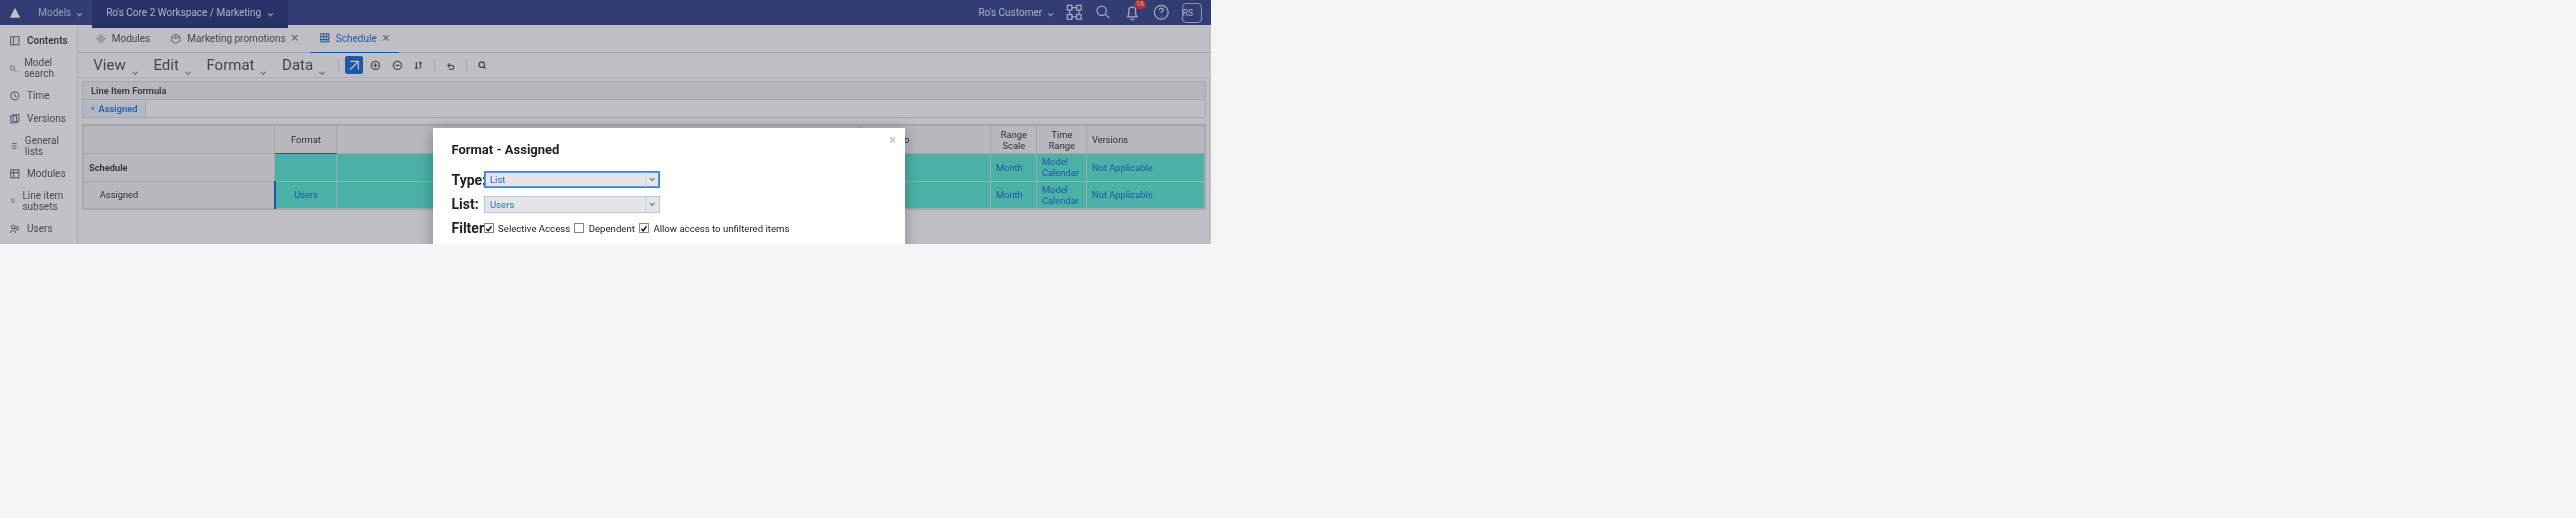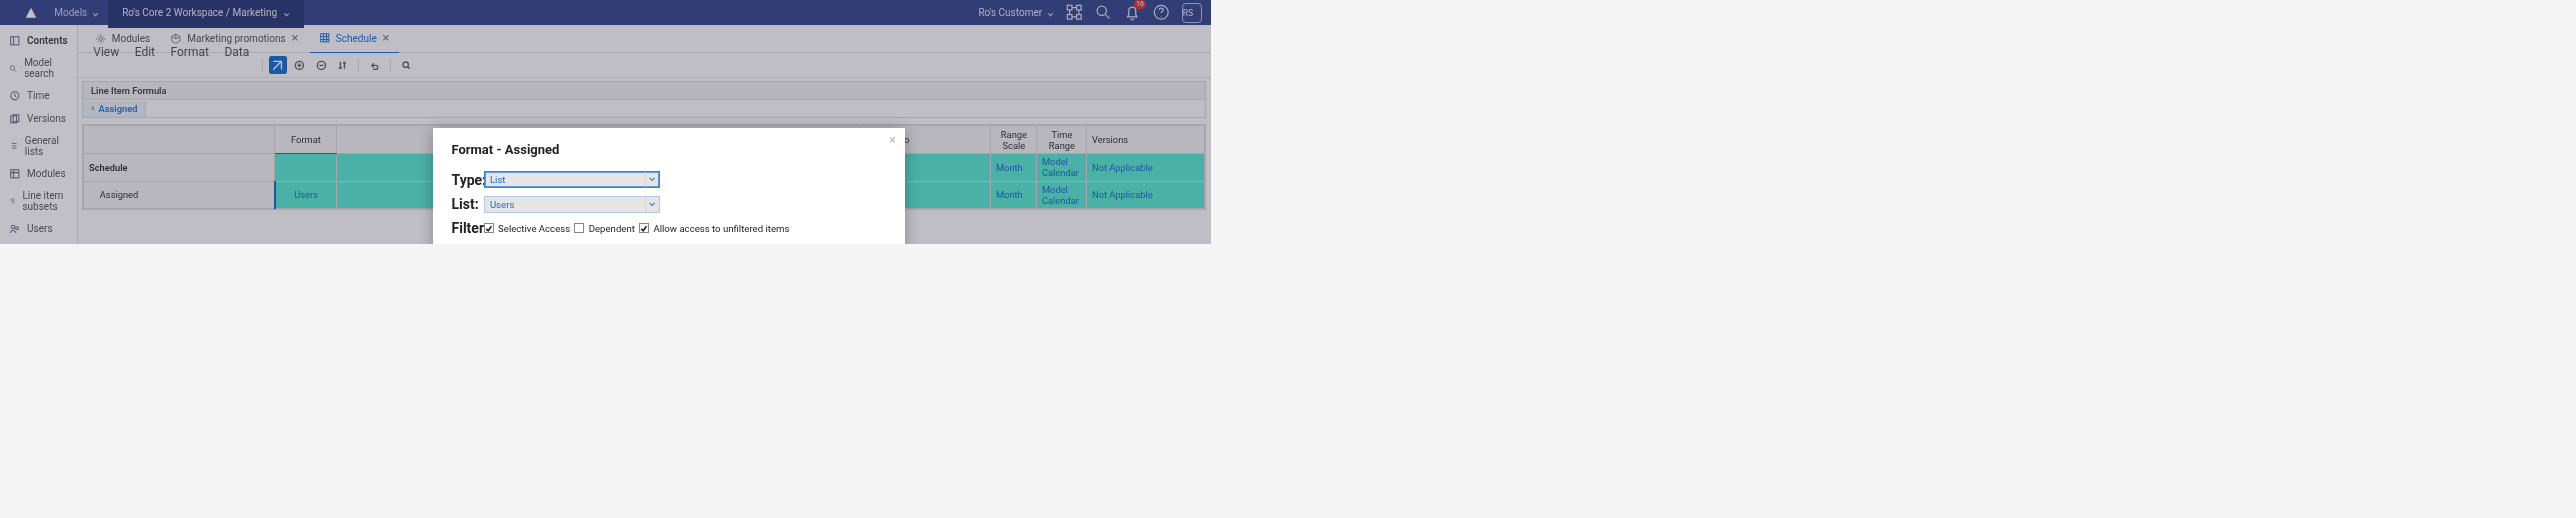--- a/index.html
+++ b/index.html
@@ -2,21 +2,21 @@
 <html style="font-size:12.3px"><head>
 <meta charset="utf-8">
 <style>
   * { box-sizing: border-box; margin: 0; padding: 0; }
   body { font-family: -apple-system, "Segoe UI", Roboto, Arial, sans-serif; font-size: 10px; color: #333; background: #f5f5f5; overflow: hidden; width: 1211px; height: 244px; position: relative; }
 
   
   .dim-overlay { position: absolute; inset: 0; background: rgba(30,30,50,0.28); z-index: 50; pointer-events: none; }
 
   
-  .topnav { height: 25px; background: #3b4a8f; display: flex; align-items: center; color: #d5dbf0; position: relative; padding-left: 16px; }
+  .topnav { height: 25px; background: #3b4a8f; display: flex; align-items: center; color: #d5dbf0; position: relative; }
   .topnav .logo { width: 29px; height: 25px; display:flex; align-items:center; justify-content:center; }
   .topnav .logo svg { width:14px; height:14px; fill:#fff; }
   .topnav .models-btn { padding: 0 9.3px; height:25px; display:flex; align-items:center; gap:4.6px; font-size:10px; color:#c9d1ec; }
   .topnav .workspace { background:#2d3b7a; height:31px; padding:0 14px; display:flex; align-items:center; gap:6.2px; color:#e5e9f7; }
   .topnav .spacer { flex:1; }
   .topnav .right { display:flex; align-items:center; gap:10.8px; padding-right:9.3px; }
   .topnav .customer { display:flex; align-items:center; gap:4.6px; color:#dfe4f5; font-size:10px; }
   .topnav .icon-btn { width:18.5px; height:18.5px; display:flex; align-items:center; justify-content:center; position:relative; }
   .topnav .icon-btn svg { stroke:#dfe4f5; fill:none; stroke-width:1.6; }
   .badge { position:absolute; top:-3.1px; right:-4.6px; background:#e03b3b; color:#fff; font-size:7px; border-radius:4.6px; padding:0 2.3px; line-height:8.5px; min-width:10px; text-align:center;}
@@ -39,21 +39,21 @@
   
   .tabs { height:28px; display:flex; align-items:center; padding-left:7.7px; gap:1.5px; border-bottom:0.8px solid #e1e1e1; }
   .tab { display:flex; align-items:center; gap:5.4px; padding:0 9.3px; height:28px; color:#555; font-size:10px; }
   .tab svg.ticon { width:11.6px; height:11.6px; stroke:#7a7a8c; fill:none; stroke-width:1.6; }
   .tab .close svg { width:7.7px; height:7.7px; stroke:#888; stroke-width:2; fill:none; }
   .tab.active { color:#1b6fd1; border-bottom:1.9px solid #1b6fd1; }
   .tab.active svg.ticon { stroke:#1b6fd1; }
 
   
   .toolbar { height:25px; display:flex; align-items:center; gap:3.1px; padding-left:9.3px; border-bottom:0.8px solid #e8e8e8; }
-  .tbtn { display:flex; align-items:center; gap:19px; padding:2.3px 6.2px; font-size:12px; color:#555;flex-direction:column; }
+  .tbtn { display:flex; align-items:center; gap:6px; padding:2.3px 6.2px; font-size:15px; color:#555; }
   .tbtn .chev2 { width:6.2px; height:6.2px; }
   .tbtn .chev2 svg { stroke:#888; stroke-width:2; fill:none; }
   .tsep { width:0.8px; height:14px; background:#ddd; margin:0 3.1px; }
   .tool-icon { width:18.5px; height:18.5px; border-radius:2.3px; display:flex; align-items:center; justify-content:center; }
   .tool-icon.blue { background:#1b6fd1; }
   .tool-icon svg { stroke:#666; fill:none; stroke-width:2; width:10.8px; height:10.8px; }
   .tool-icon.blue svg { stroke:#fff; }
 
   
   .formula-section { border:0.8px solid #ddd; margin:3.1px 4.6px; }

